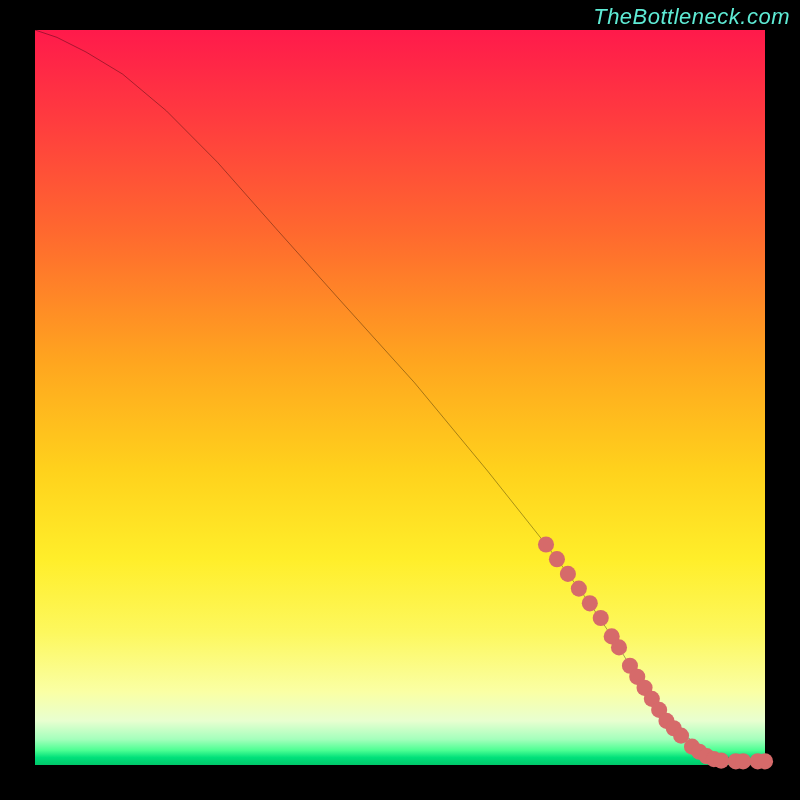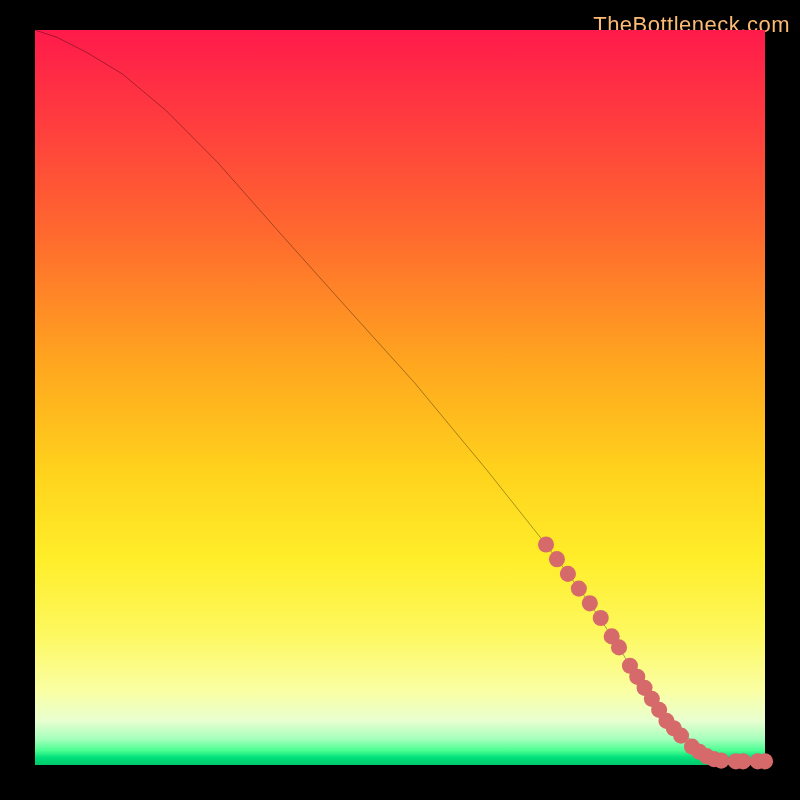--- a/index.html
+++ b/index.html
@@ -12,27 +12,28 @@
     overflow: hidden;
   }
   .frame {
     position: relative;
     width: 800px;
     height: 800px;
     background: #000;
   }
   .watermark {
     position: absolute;
-    top: 12px;
+    top: 4px;
     right: 10px;
-    color: #fdba74;
+    color: #5eead4;
     font-size: 22px;
     font-weight: 500;
     letter-spacing: 0.5px;
     user-select: none;
+    font-style: italic;
   }
   .plot {
     position: absolute;
     left: 35px;
     top: 30px;
     width: 730px;
     height: 735px;
   }
   
   .gradient {

